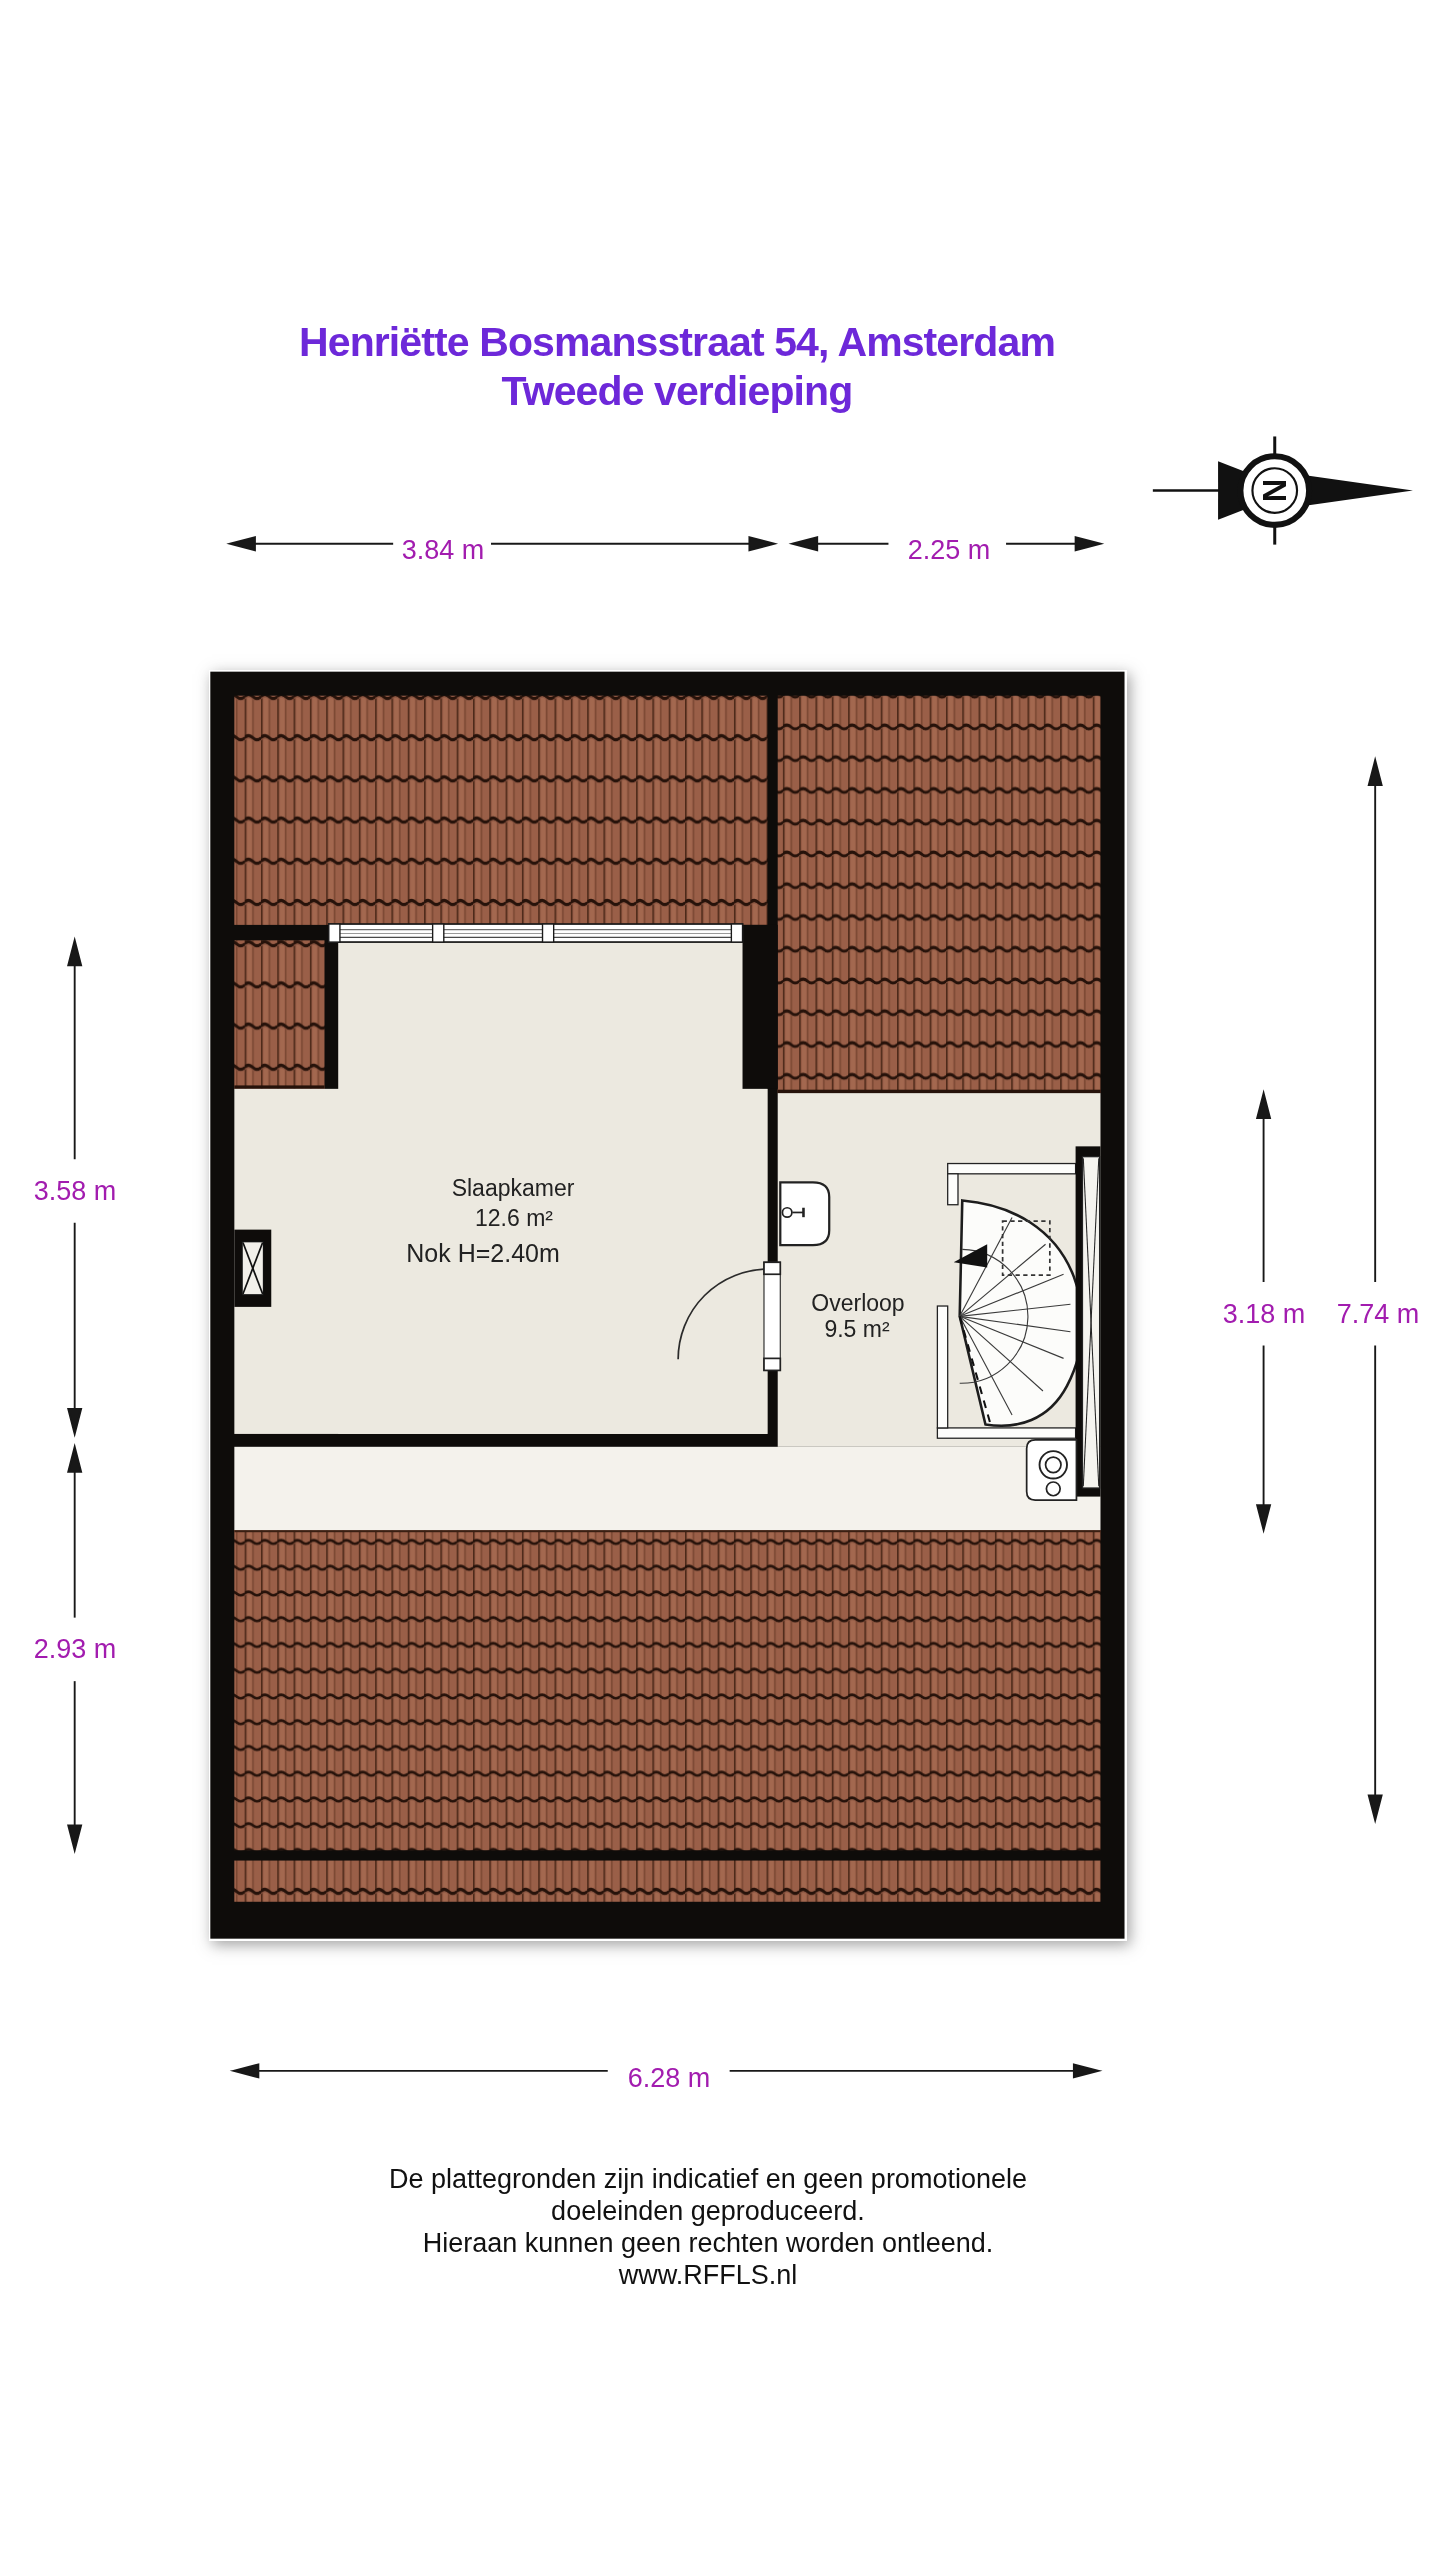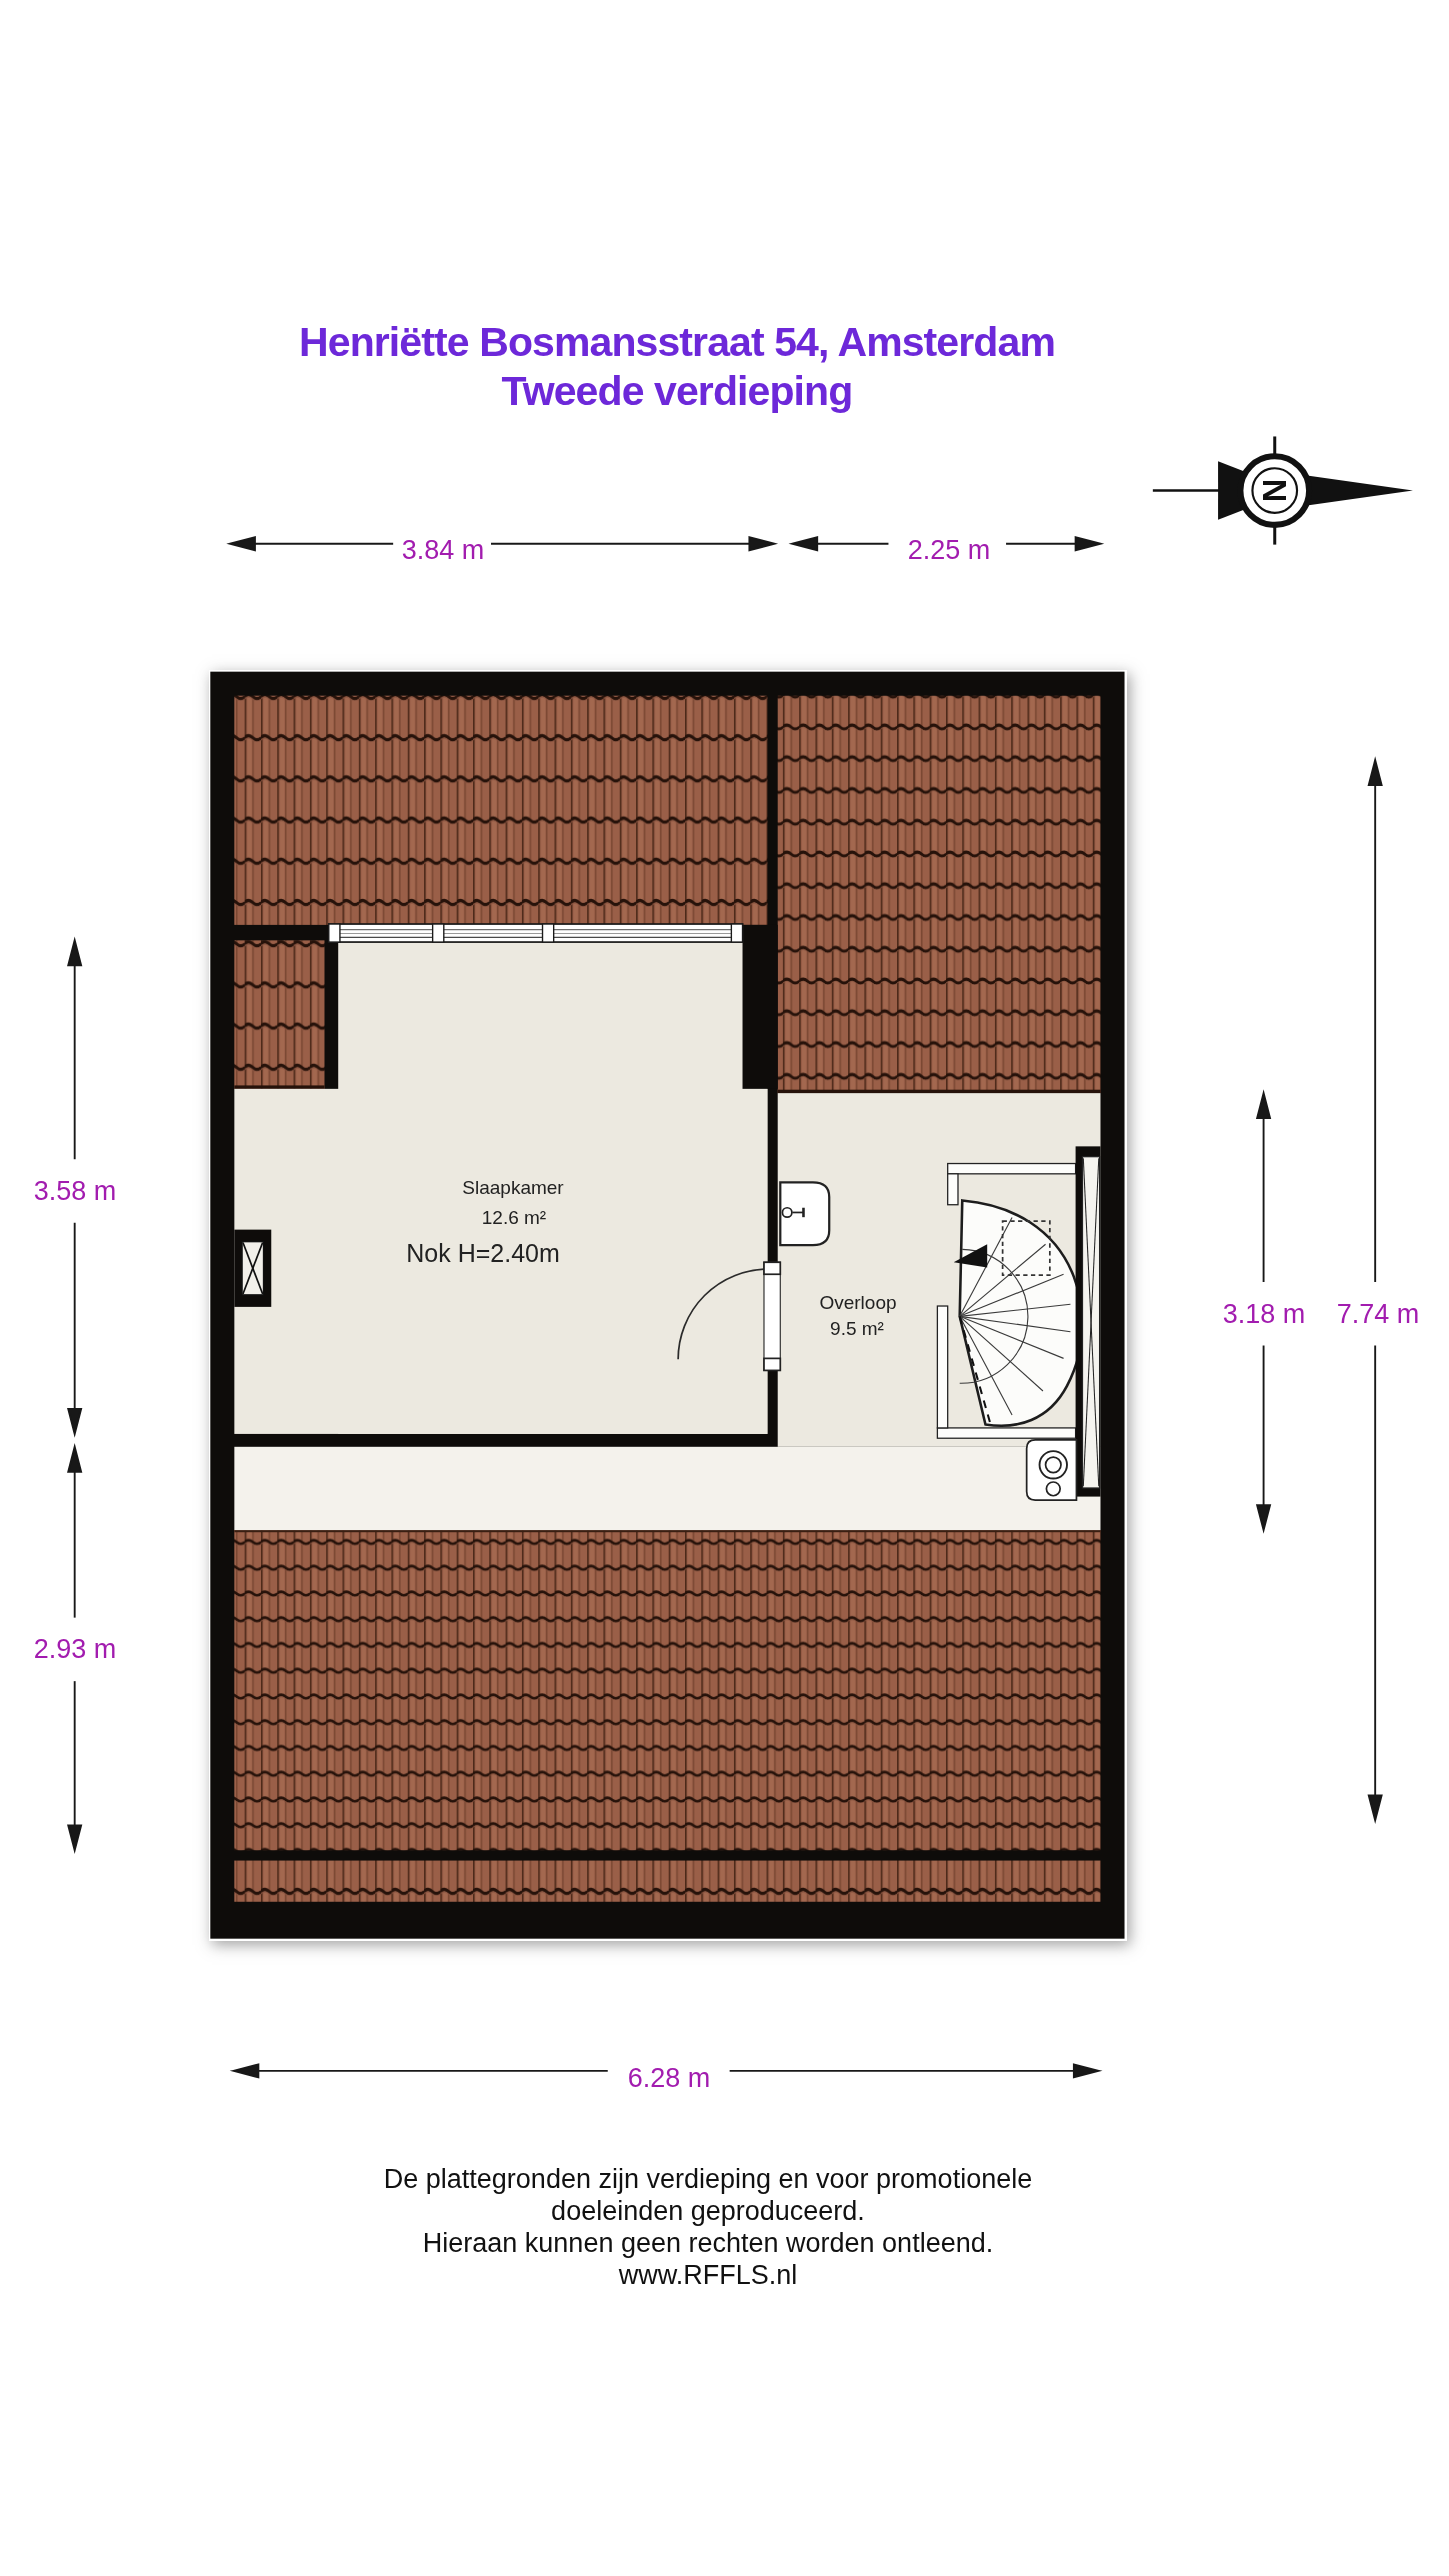--- a/index.html
+++ b/index.html
@@ -15,21 +15,21 @@
     width:1449px;height:2576px;position:relative;background:#ffffff;
     font-family:"Liberation Sans", sans-serif;color:var(--ink);overflow:hidden;
   }
   .abs{position:absolute;}
   .center{transform:translate(-50%,-50%);white-space:nowrap;}
   .title{
     left:677px;top:318px;transform:translateX(-50%);
     text-align:center;font-weight:bold;font-size:41px;line-height:49px;letter-spacing:-0.9px;color:#6d28d9;
   }
   .dim-label{font-size:27px;color:#a21caf;}
-  .room-name,.room-area{font-size:19px;color:#222;}
+  .room-name,.room-area{font-size:23px;color:#222;}
   .room-note{font-size:25px;color:#222;}
   .footer{
     left:708px;top:2163px;transform:translateX(-50%);
     text-align:center;font-size:27px;line-height:32px;color:#111;
   }
   .building-shadow{
     left:209px;top:670px;width:918px;height:1271px;
     box-shadow:3.4px 4.3px 13.7px rgba(70,70,70,.5);
   }
   svg{position:absolute;left:0;top:0;}
@@ -221,17 +221,17 @@
 <div class="abs center dim-label" style="left:1378px;top:1314px;">7.74 m</div>
 <div class="abs center dim-label" style="left:669px;top:2078px;">6.28 m</div>
 
 <div class="abs center room-name" style="left:513px;top:1188px;">Slaapkamer</div>
 <div class="abs center room-area" style="left:514px;top:1218px;">12.6 m²</div>
 <div class="abs center room-note" style="left:483px;top:1253px;">Nok H=2.40m</div>
 <div class="abs center room-name" style="left:858px;top:1303px;">Overloop</div>
 <div class="abs center room-area" style="left:857px;top:1329px;">9.5 m²</div>
 
 <div class="abs footer">
-  <div>De plattegronden zijn verdieping en voor promotionele doeleinden geproduceerd.</div>
+  <div>De plattegronden zijn indicatief en geen promotionele doeleinden geproduceerd.</div>
   <div>Hieraan kunnen geen rechten worden ontleend.</div>
   <div>www.RFFLS.nl</div>
 </div>
 
 
 </body></html>

